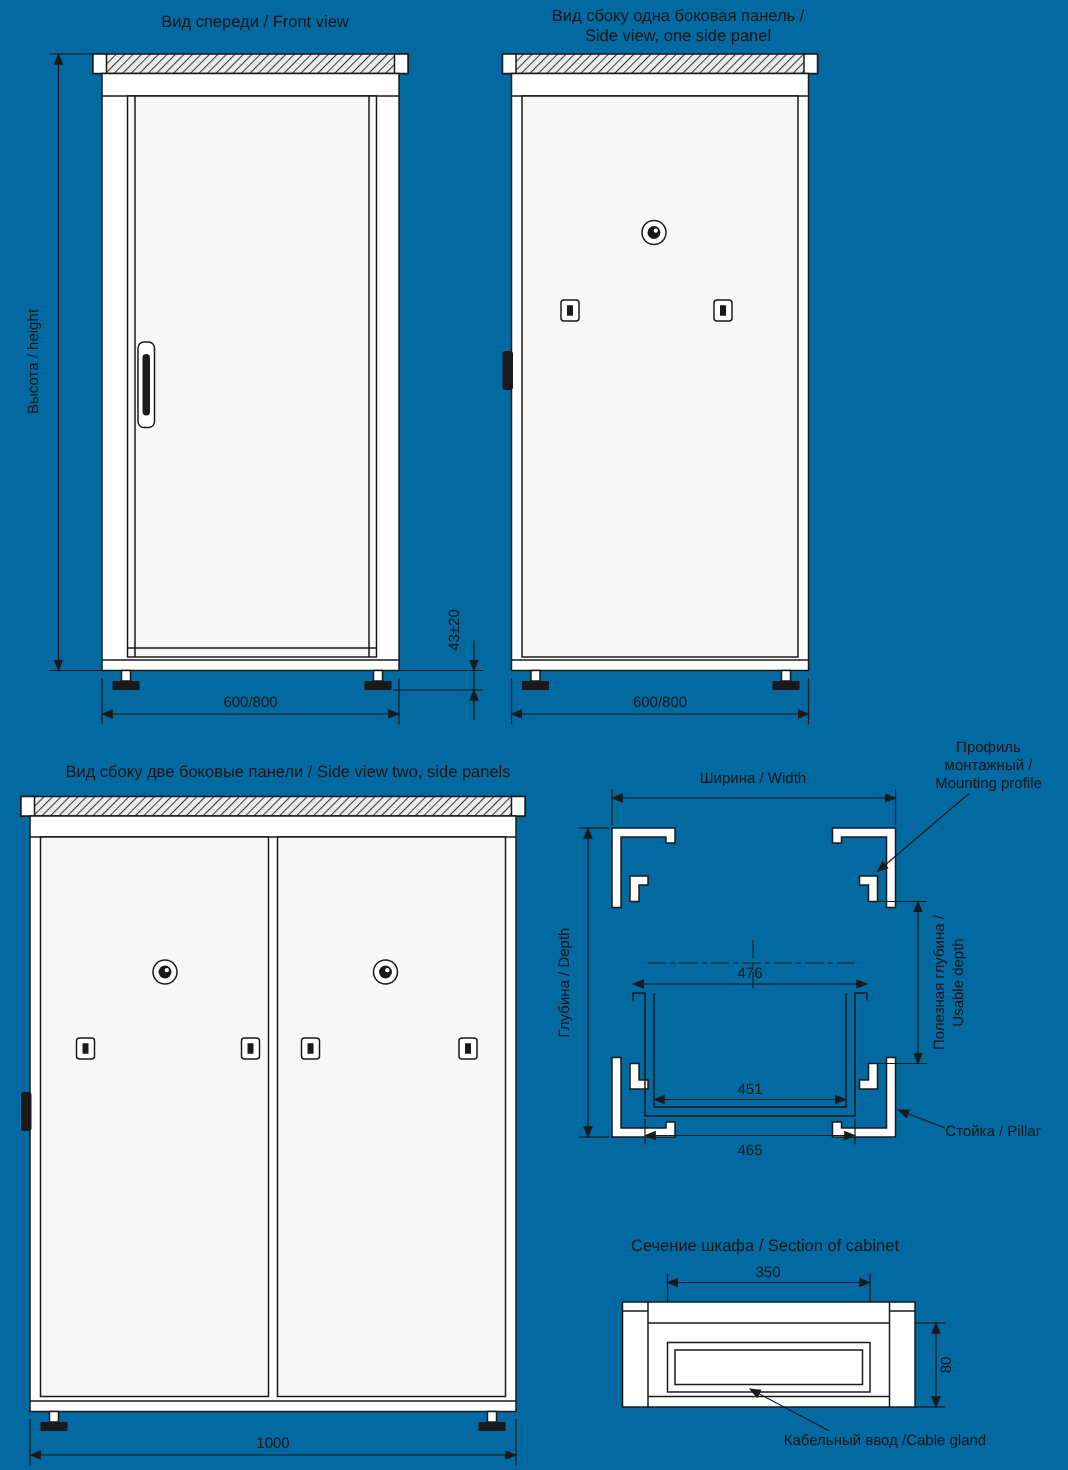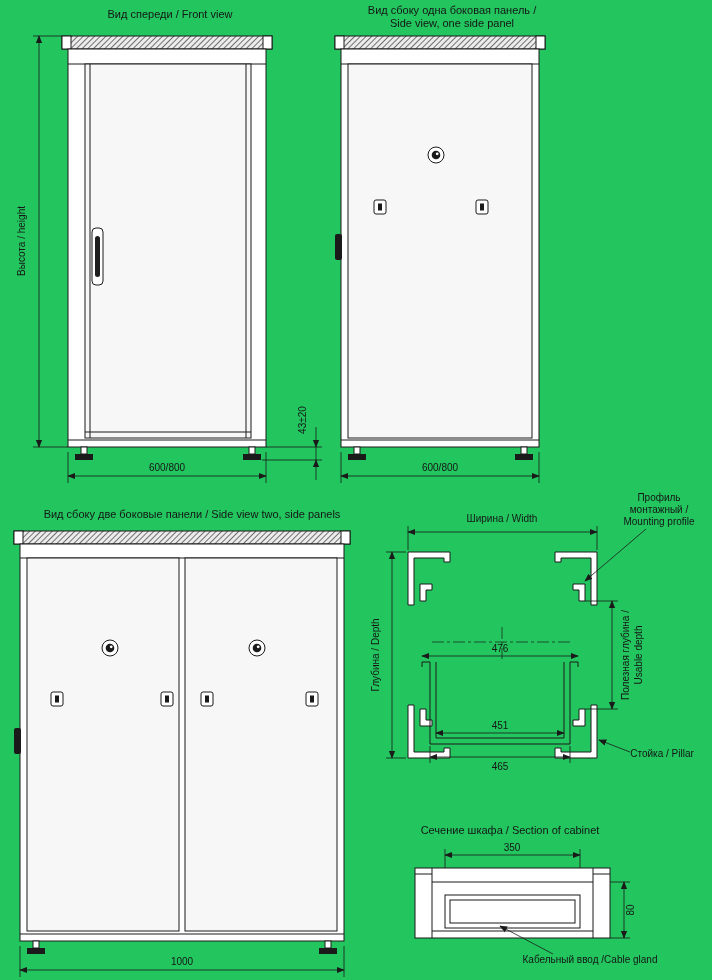--- a/index.html
+++ b/index.html
@@ -1,16 +1,16 @@
 <!DOCTYPE html>
 <html><head>
 <meta charset="utf-8">
 <style>
   html,body{margin:0;padding:0;background:#ffffff;}
-  .page{width:712px;height:980px;position:relative;background:#22c55e;overflow:hidden;}
+  .page{width:712px;height:980px;position:relative;background:#0369a1;overflow:hidden;}
   svg{display:block;font-family:"Liberation Sans",sans-serif;}
   text{fill:#161616;}
   .t{font-size:11px;text-anchor:middle;}
   .d{font-size:10px;text-anchor:middle;}
   .ln{stroke:#1a1a1a;stroke-width:1;fill:none;}
   .dl{stroke:#1a1a1a;stroke-width:0.8;fill:none;}
   .cl{stroke:#1a1a1a;stroke-width:0.7;stroke-dasharray:12 3 3 3;fill:none;}
   .pt{stroke:#1a1a1a;stroke-width:1;fill:#ffffff;}
   .pnl{stroke:#1a1a1a;stroke-width:1;fill:#f7f7f7;}
 </style>

